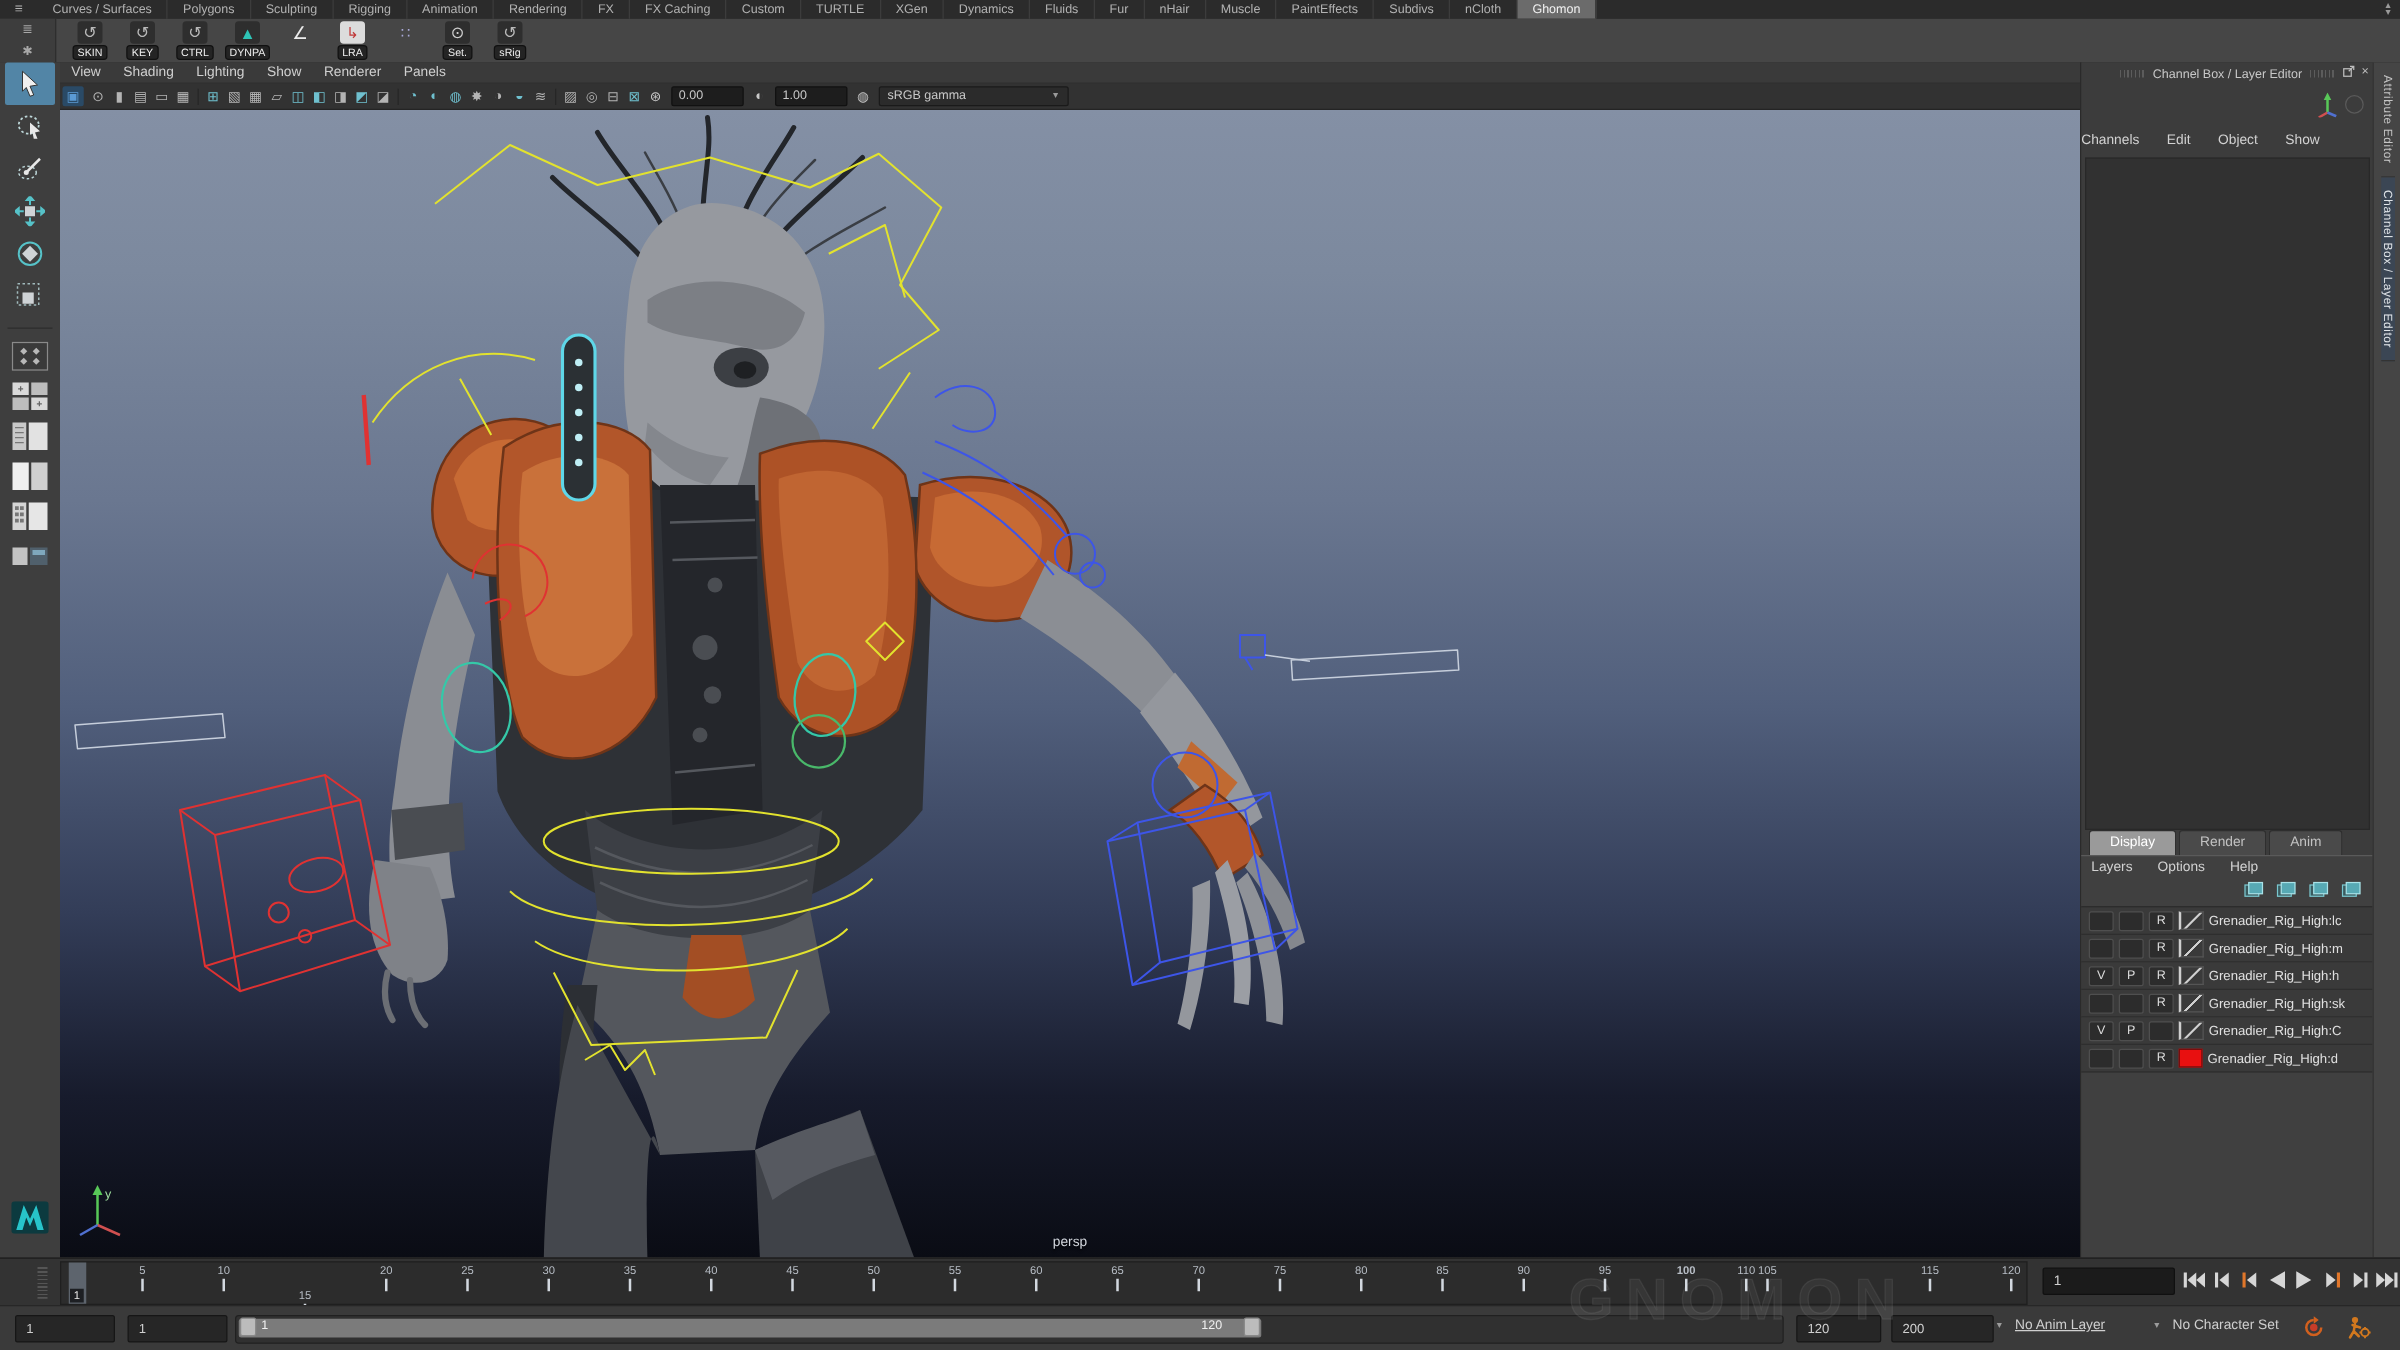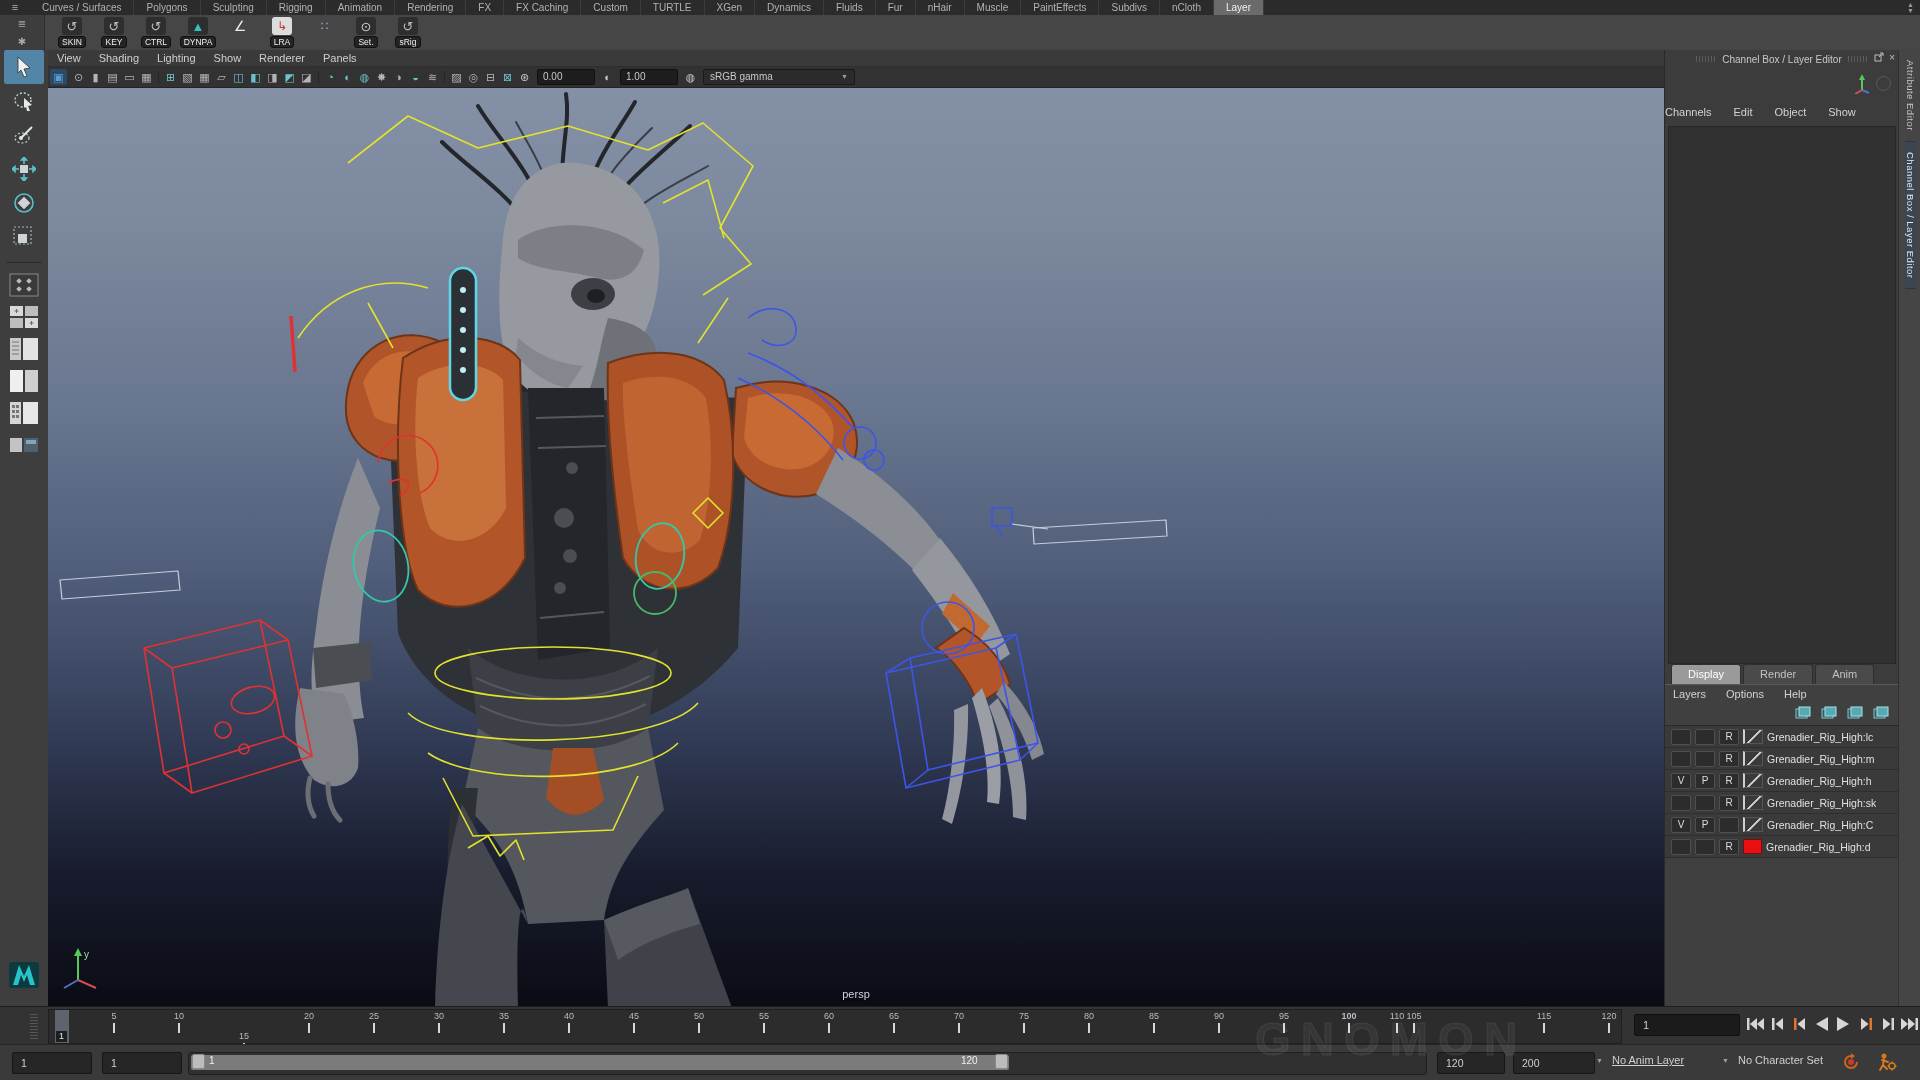--- a/index.html
+++ b/index.html
@@ -162,21 +162,21 @@
         <span class="shelf-tab">TURTLE</span>
         <span class="shelf-tab">XGen</span>
         <span class="shelf-tab">Dynamics</span>
         <span class="shelf-tab">Fluids</span>
         <span class="shelf-tab">Fur</span>
         <span class="shelf-tab">nHair</span>
         <span class="shelf-tab">Muscle</span>
         <span class="shelf-tab">PaintEffects</span>
         <span class="shelf-tab">Subdivs</span>
         <span class="shelf-tab">nCloth</span>
-        <span class="shelf-tab active">Layer</span>
+        <span class="shelf-tab active">Ghomon</span>
       </div>
     <span class="tab-scroll">
       <span>▲</span>
       <span>▼</span>
     </span>
   </div>
 
   <div class="shelf">
     <div class="shelf-left">
       <span>≣</span>

